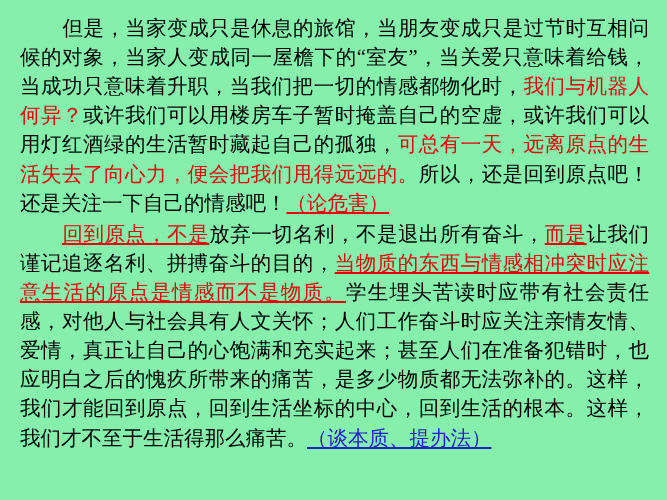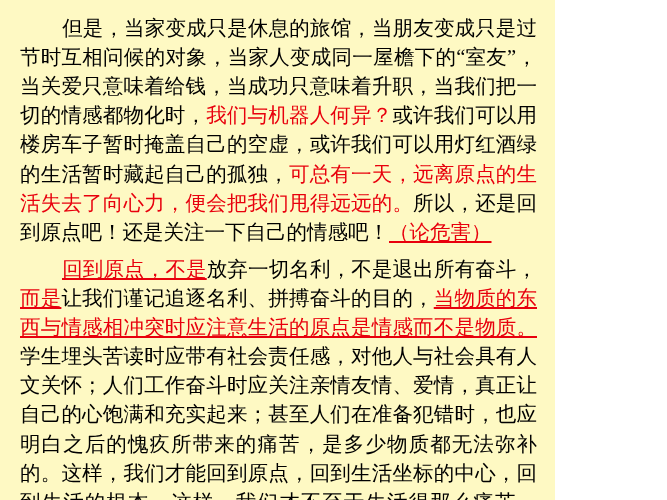--- a/index.html
+++ b/index.html
@@ -8,36 +8,36 @@
   }
   body {
     width: 667px;
     height: 500px;
     background: #ffffff;
     font-family: "Liberation Serif", "DejaVu Serif", serif;
     overflow: hidden;
   }
   .page {
     box-sizing: border-box;
-    width: 555px;
+    width: 667px;
     height: 500px;
     padding: 14px 18px 10px 20px;
-    background: #fef9c3;
+    background: #86efac;
   }
   .para {
     font-size: 20.5px;
     line-height: 1.42;
     color: #000000;
     text-align: justify;
     text-justify: inter-ideograph;
     letter-spacing: 0px;
     margin: 0;
   }
   .para + .para {
-    margin-top: 8px;
+    margin-top: 2px;
   }
   .indent {
     display: inline-block;
     width: 42px;
   }
   .red {
     color: #e8000d;
   }
   .red-u {
     color: #e8000d;

